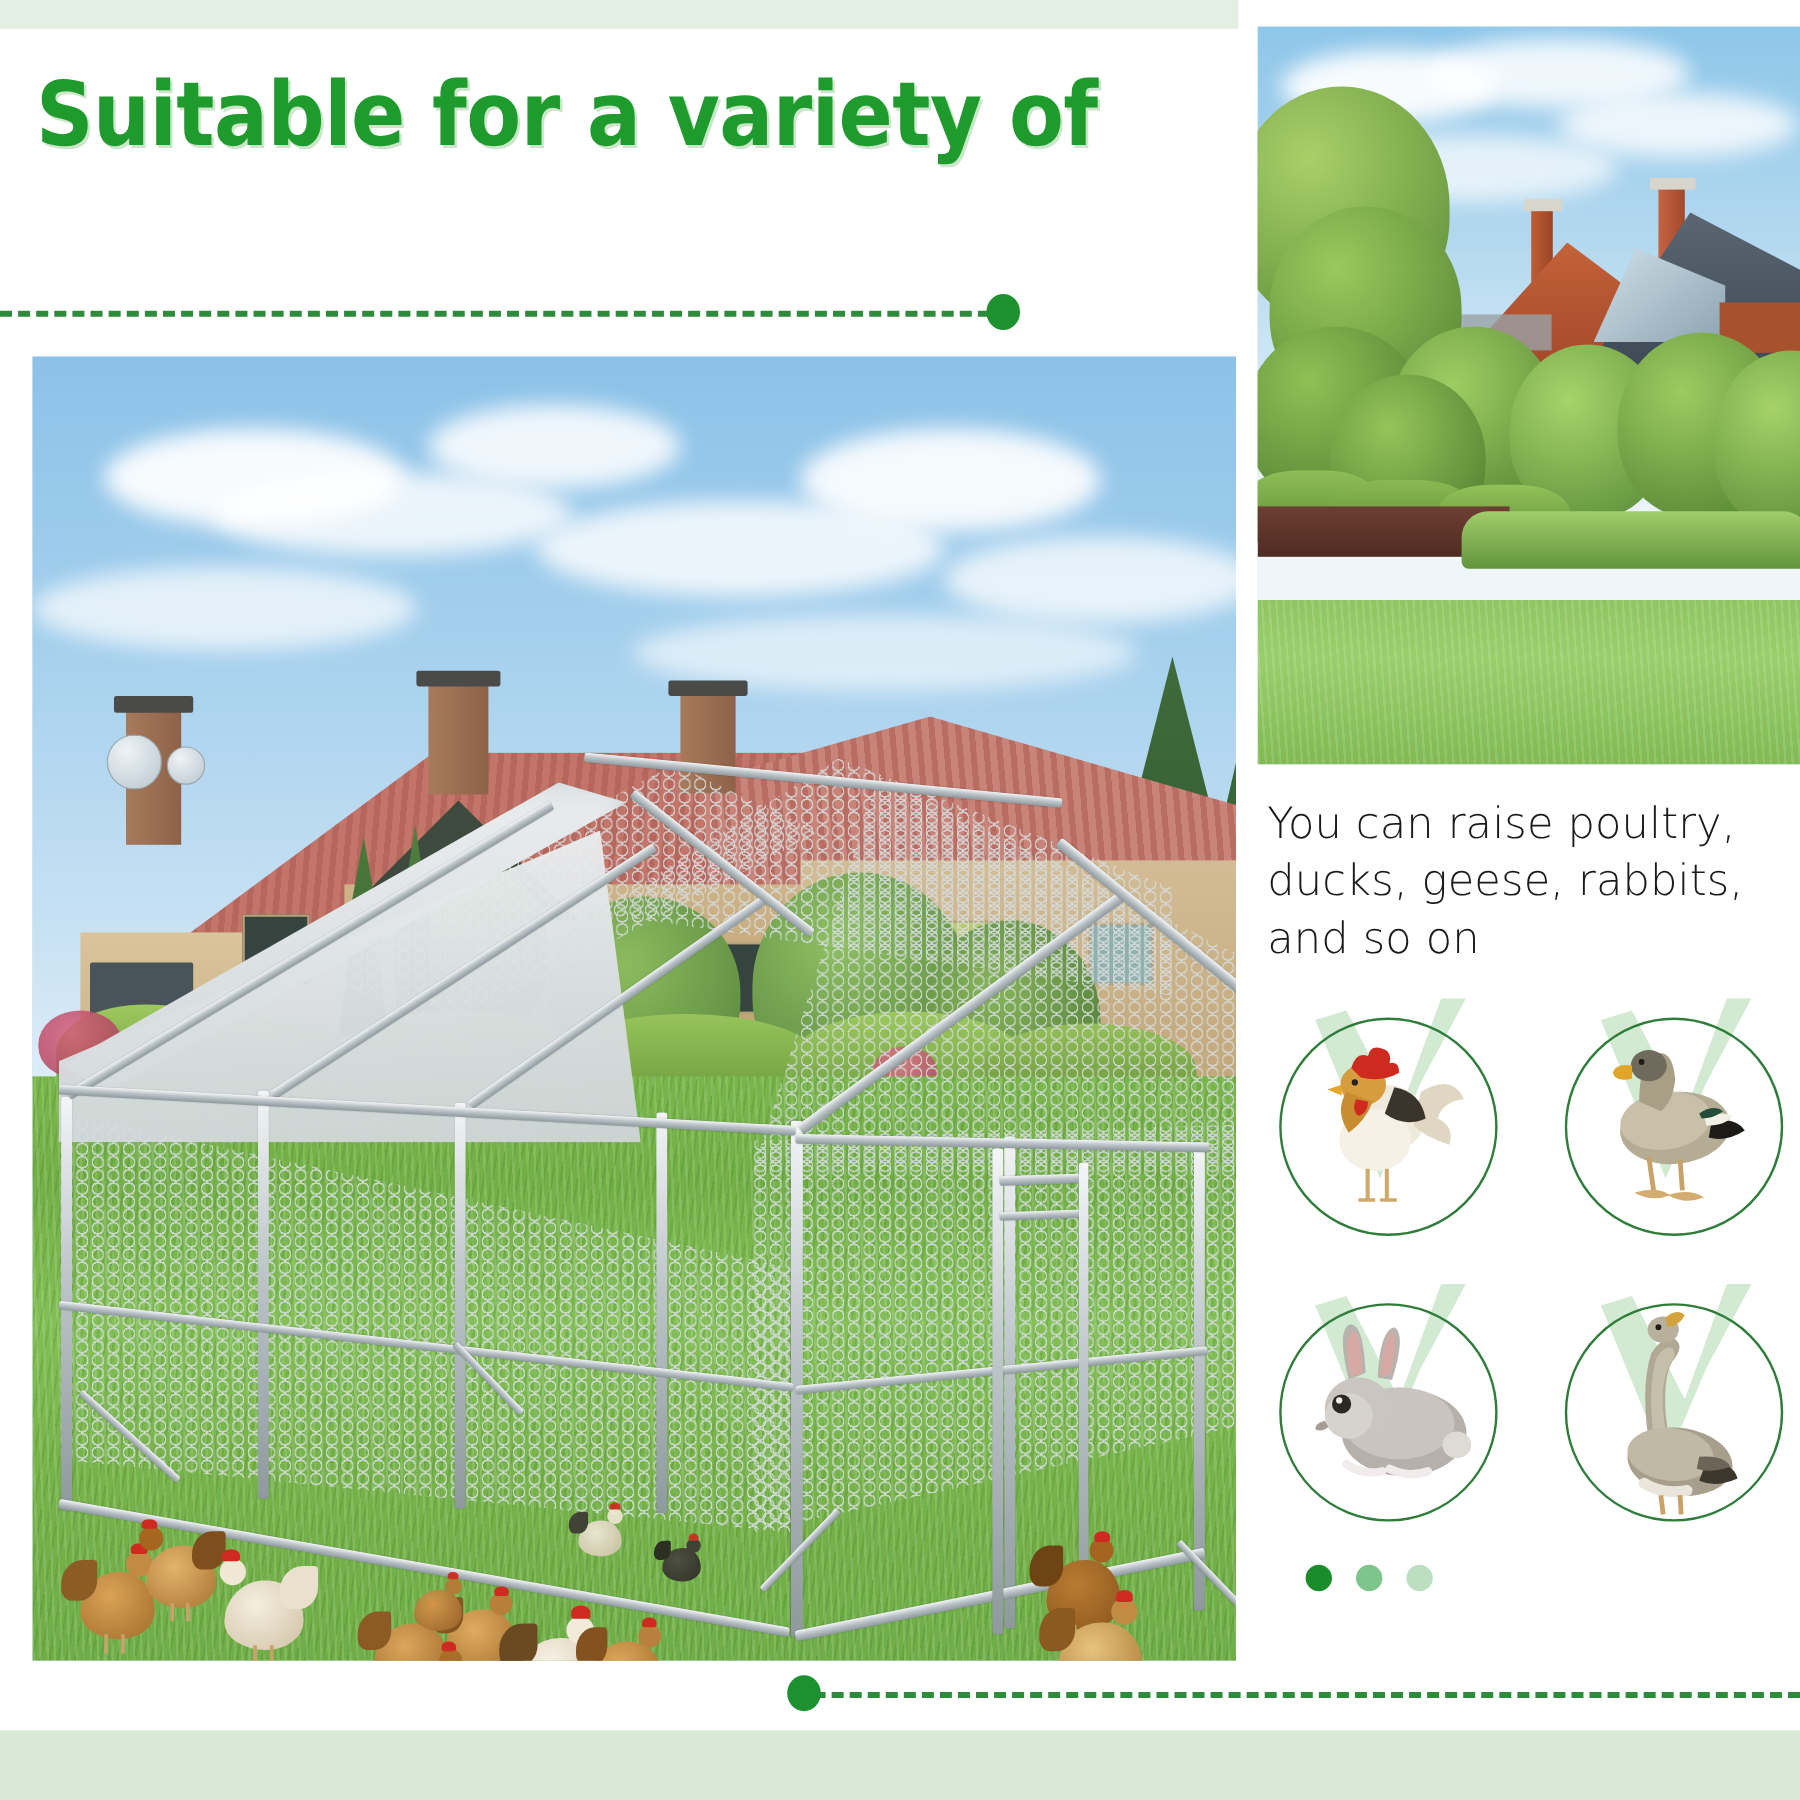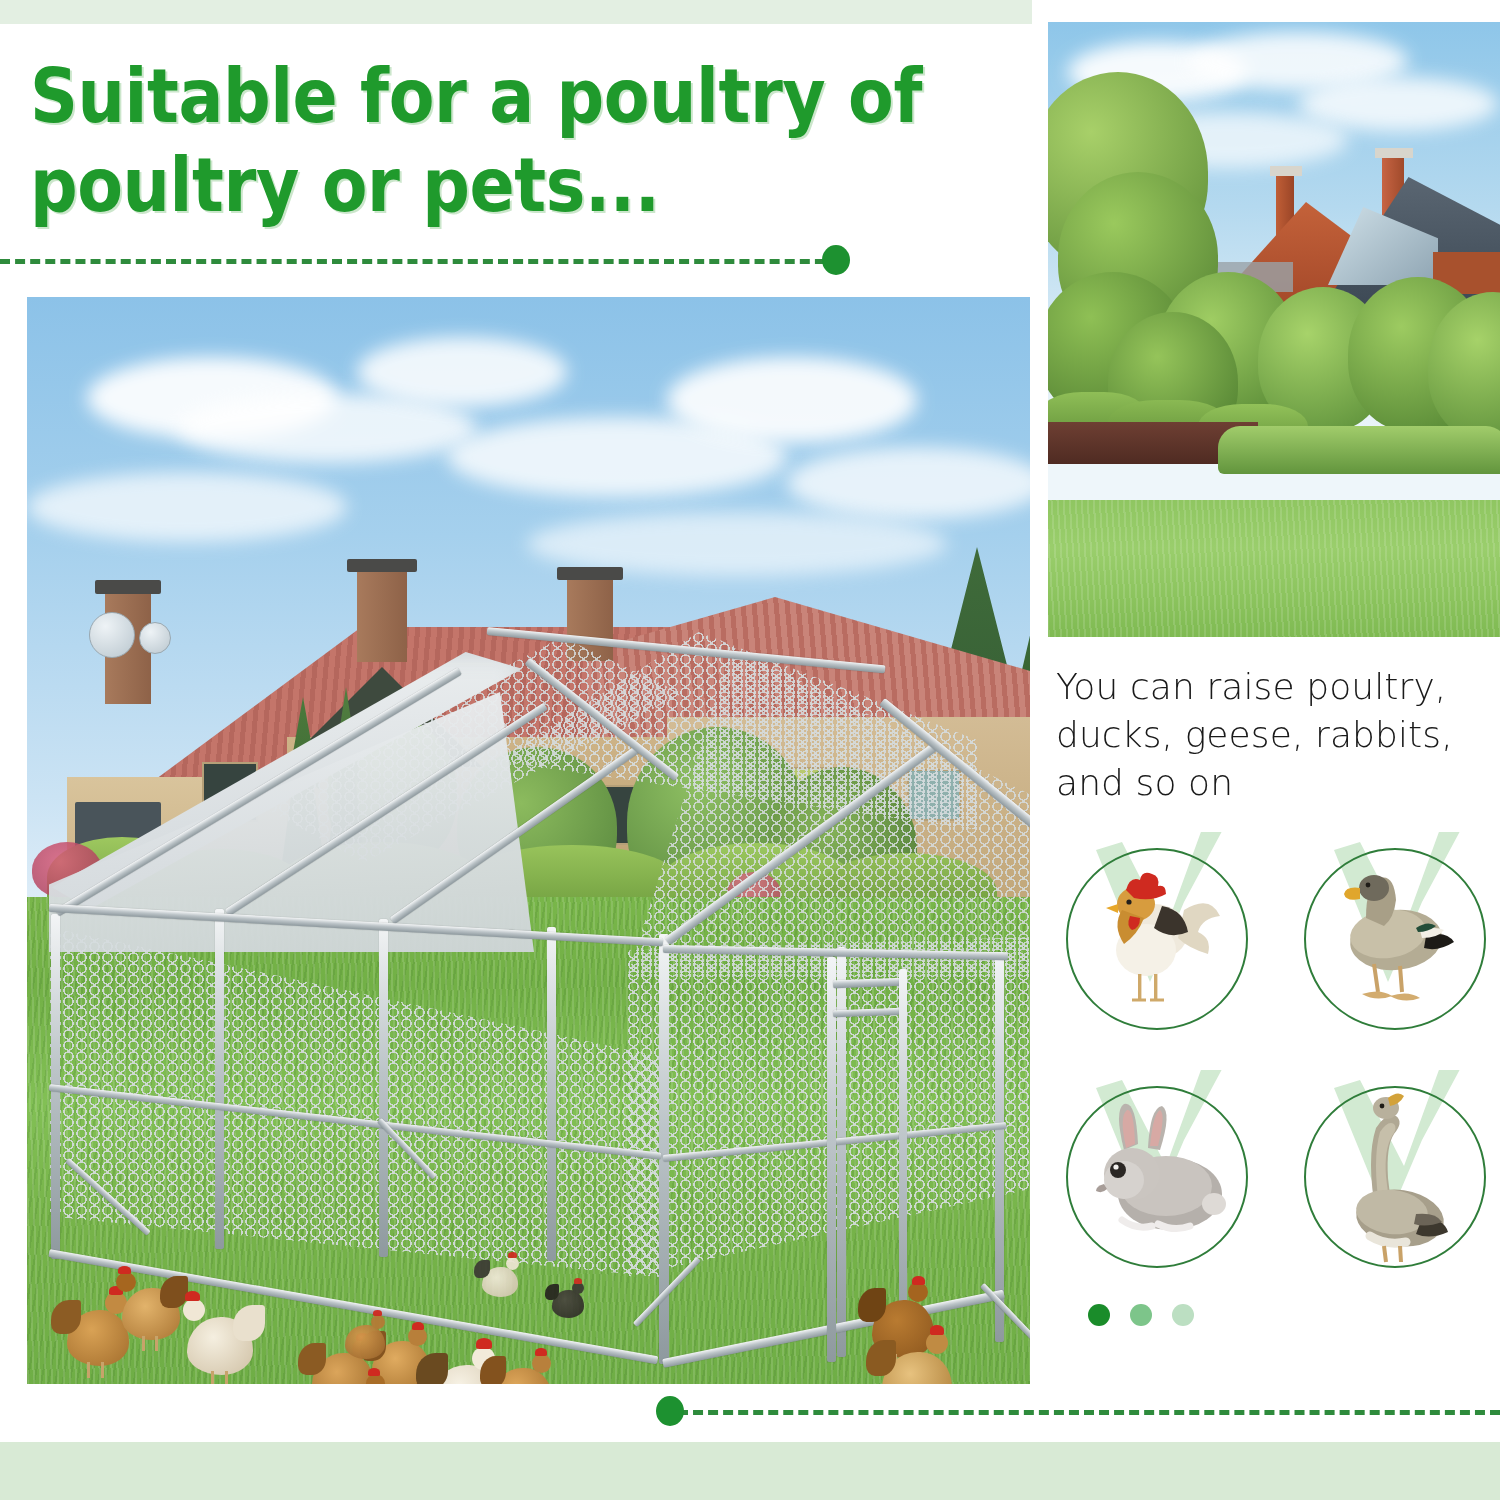--- a/index.html
+++ b/index.html
@@ -102,22 +102,21 @@
 </style>
 </head>
 <body>
 
 <div id="stage">
 
   <div class="band-top"></div>
   <div class="band-bottom"></div>
 
   <div class="headline">
-    <div>Suitable for a poultry of</div>
-    <div>poultry or pets...</div>
+    <div>Suitable for a variety of</div>
   </div>
 
   <div class="rule rule-top"></div>
   <div class="dot dot-top"></div>
   <div class="rule rule-bottom"></div>
   <div class="dot dot-bottom"></div>
 
   <div class="photo-main">
     <div class="sky"></div>
 

